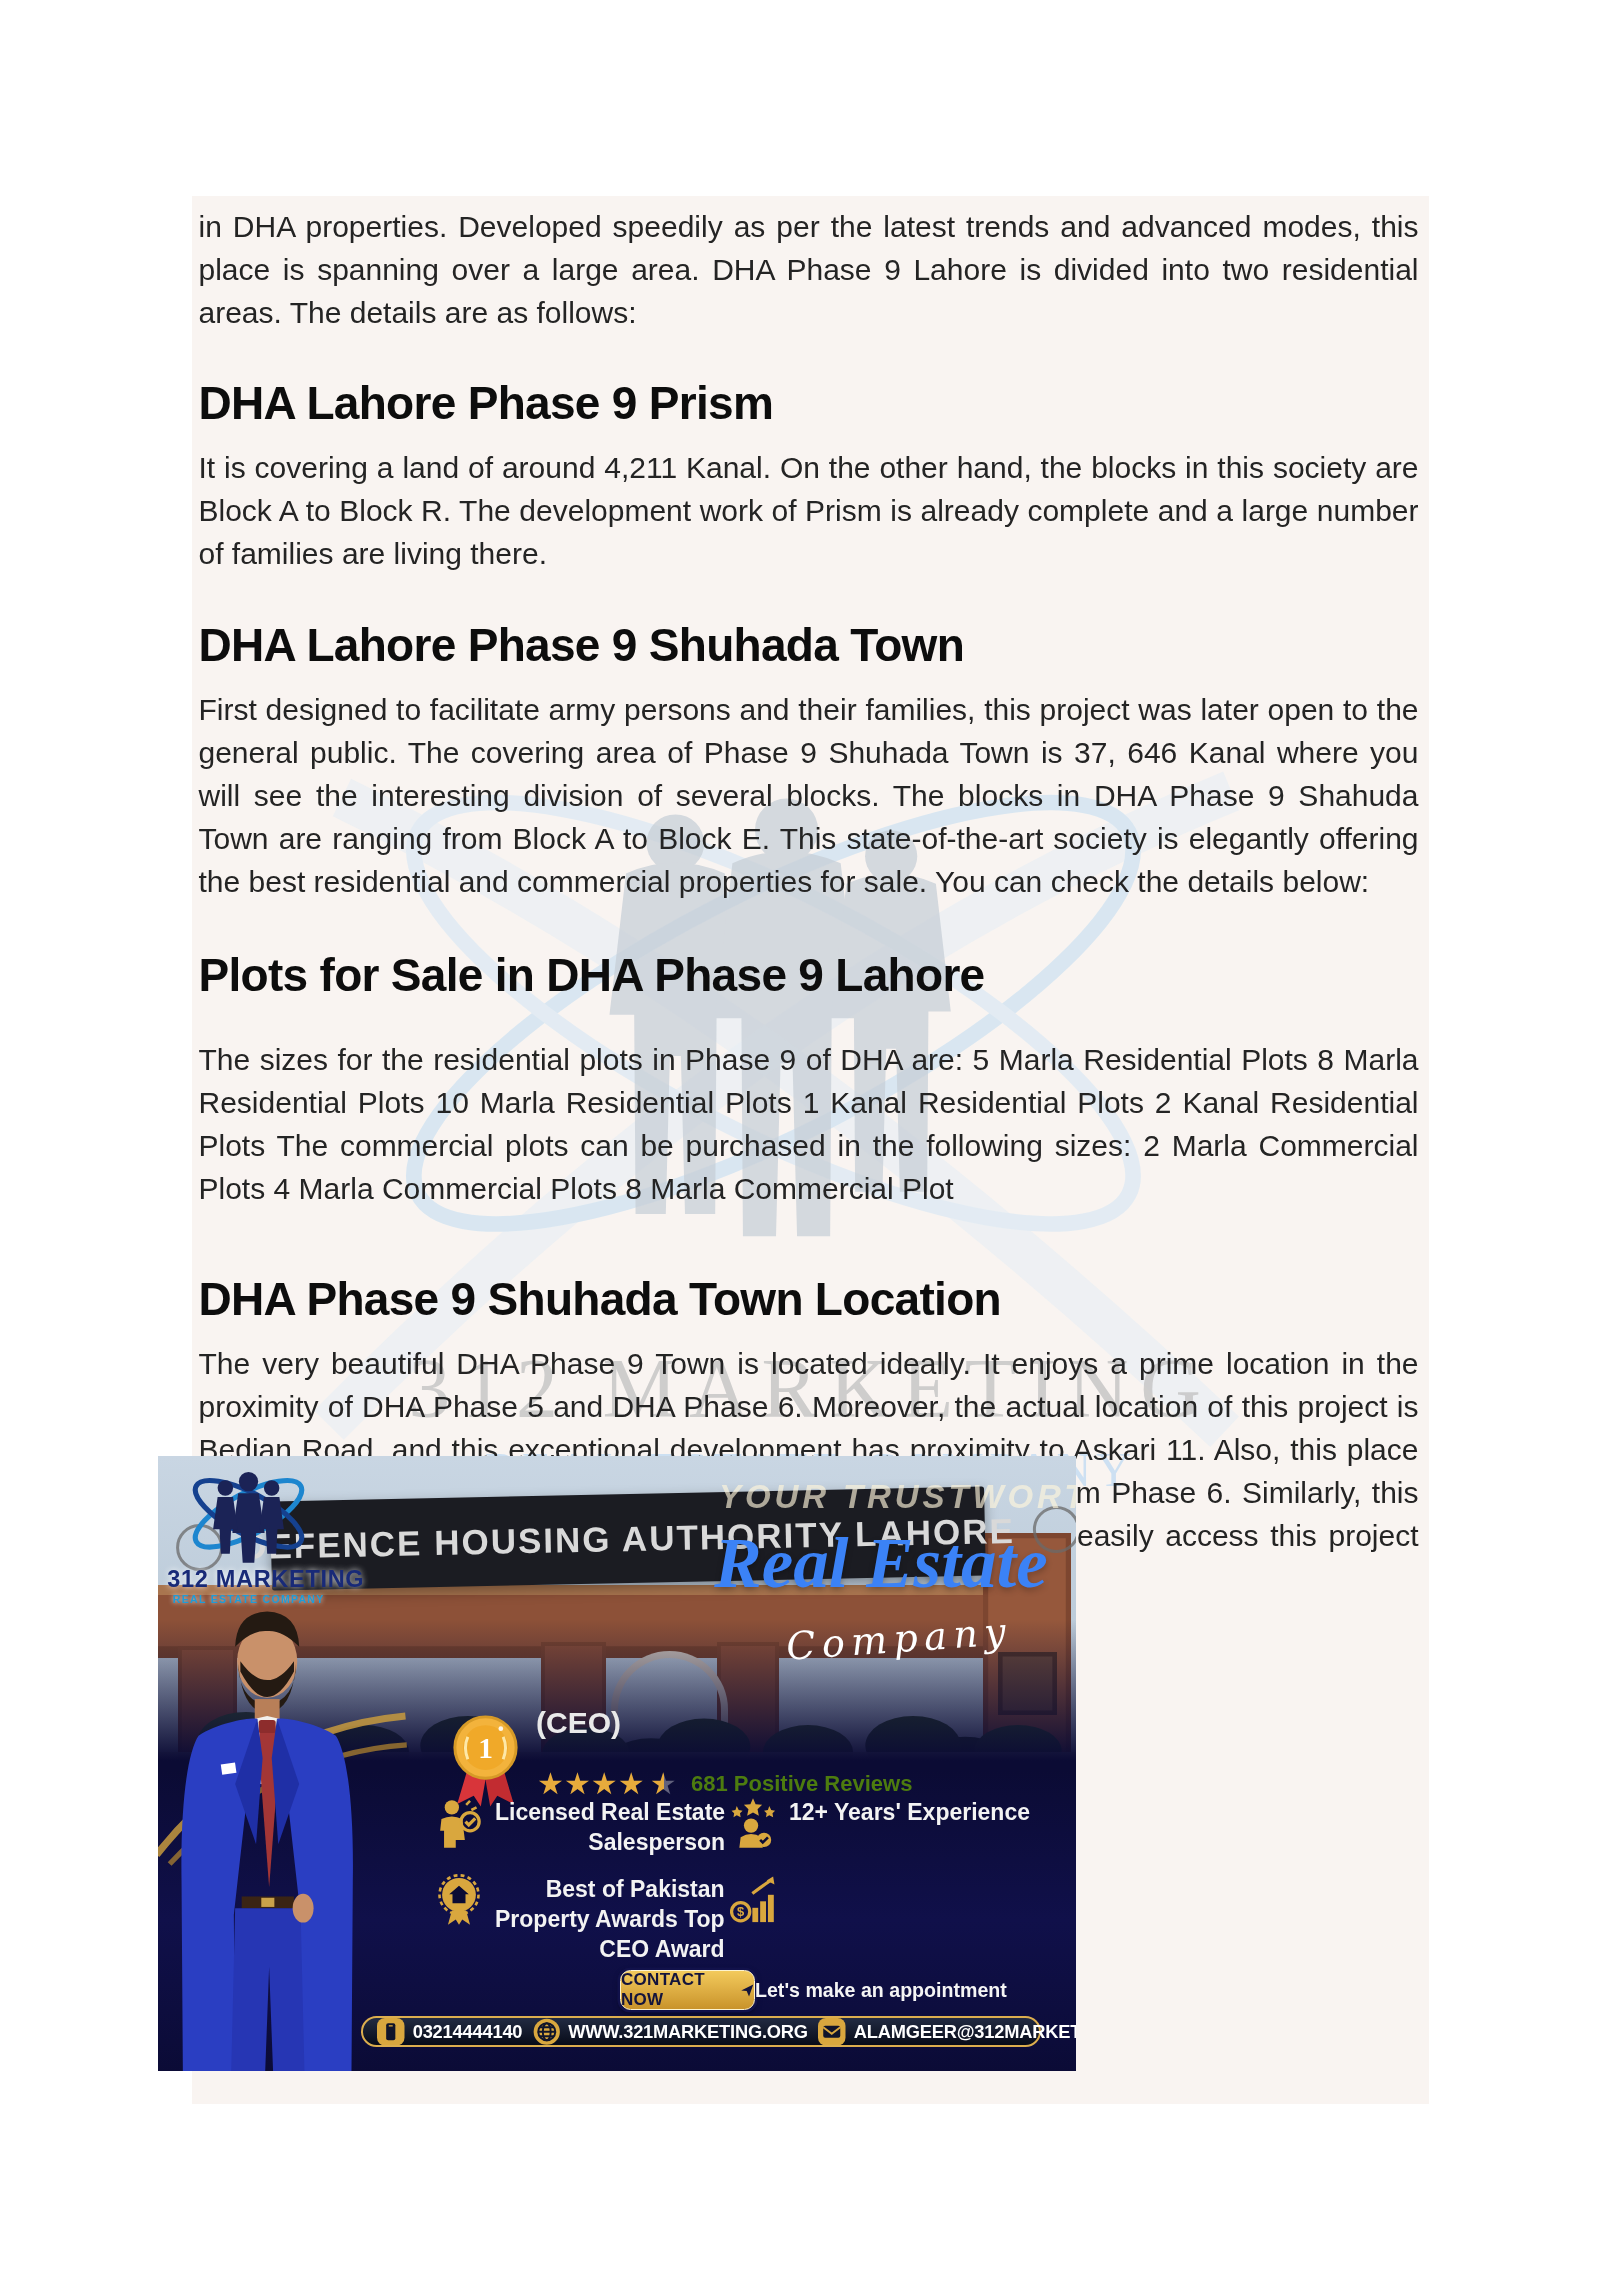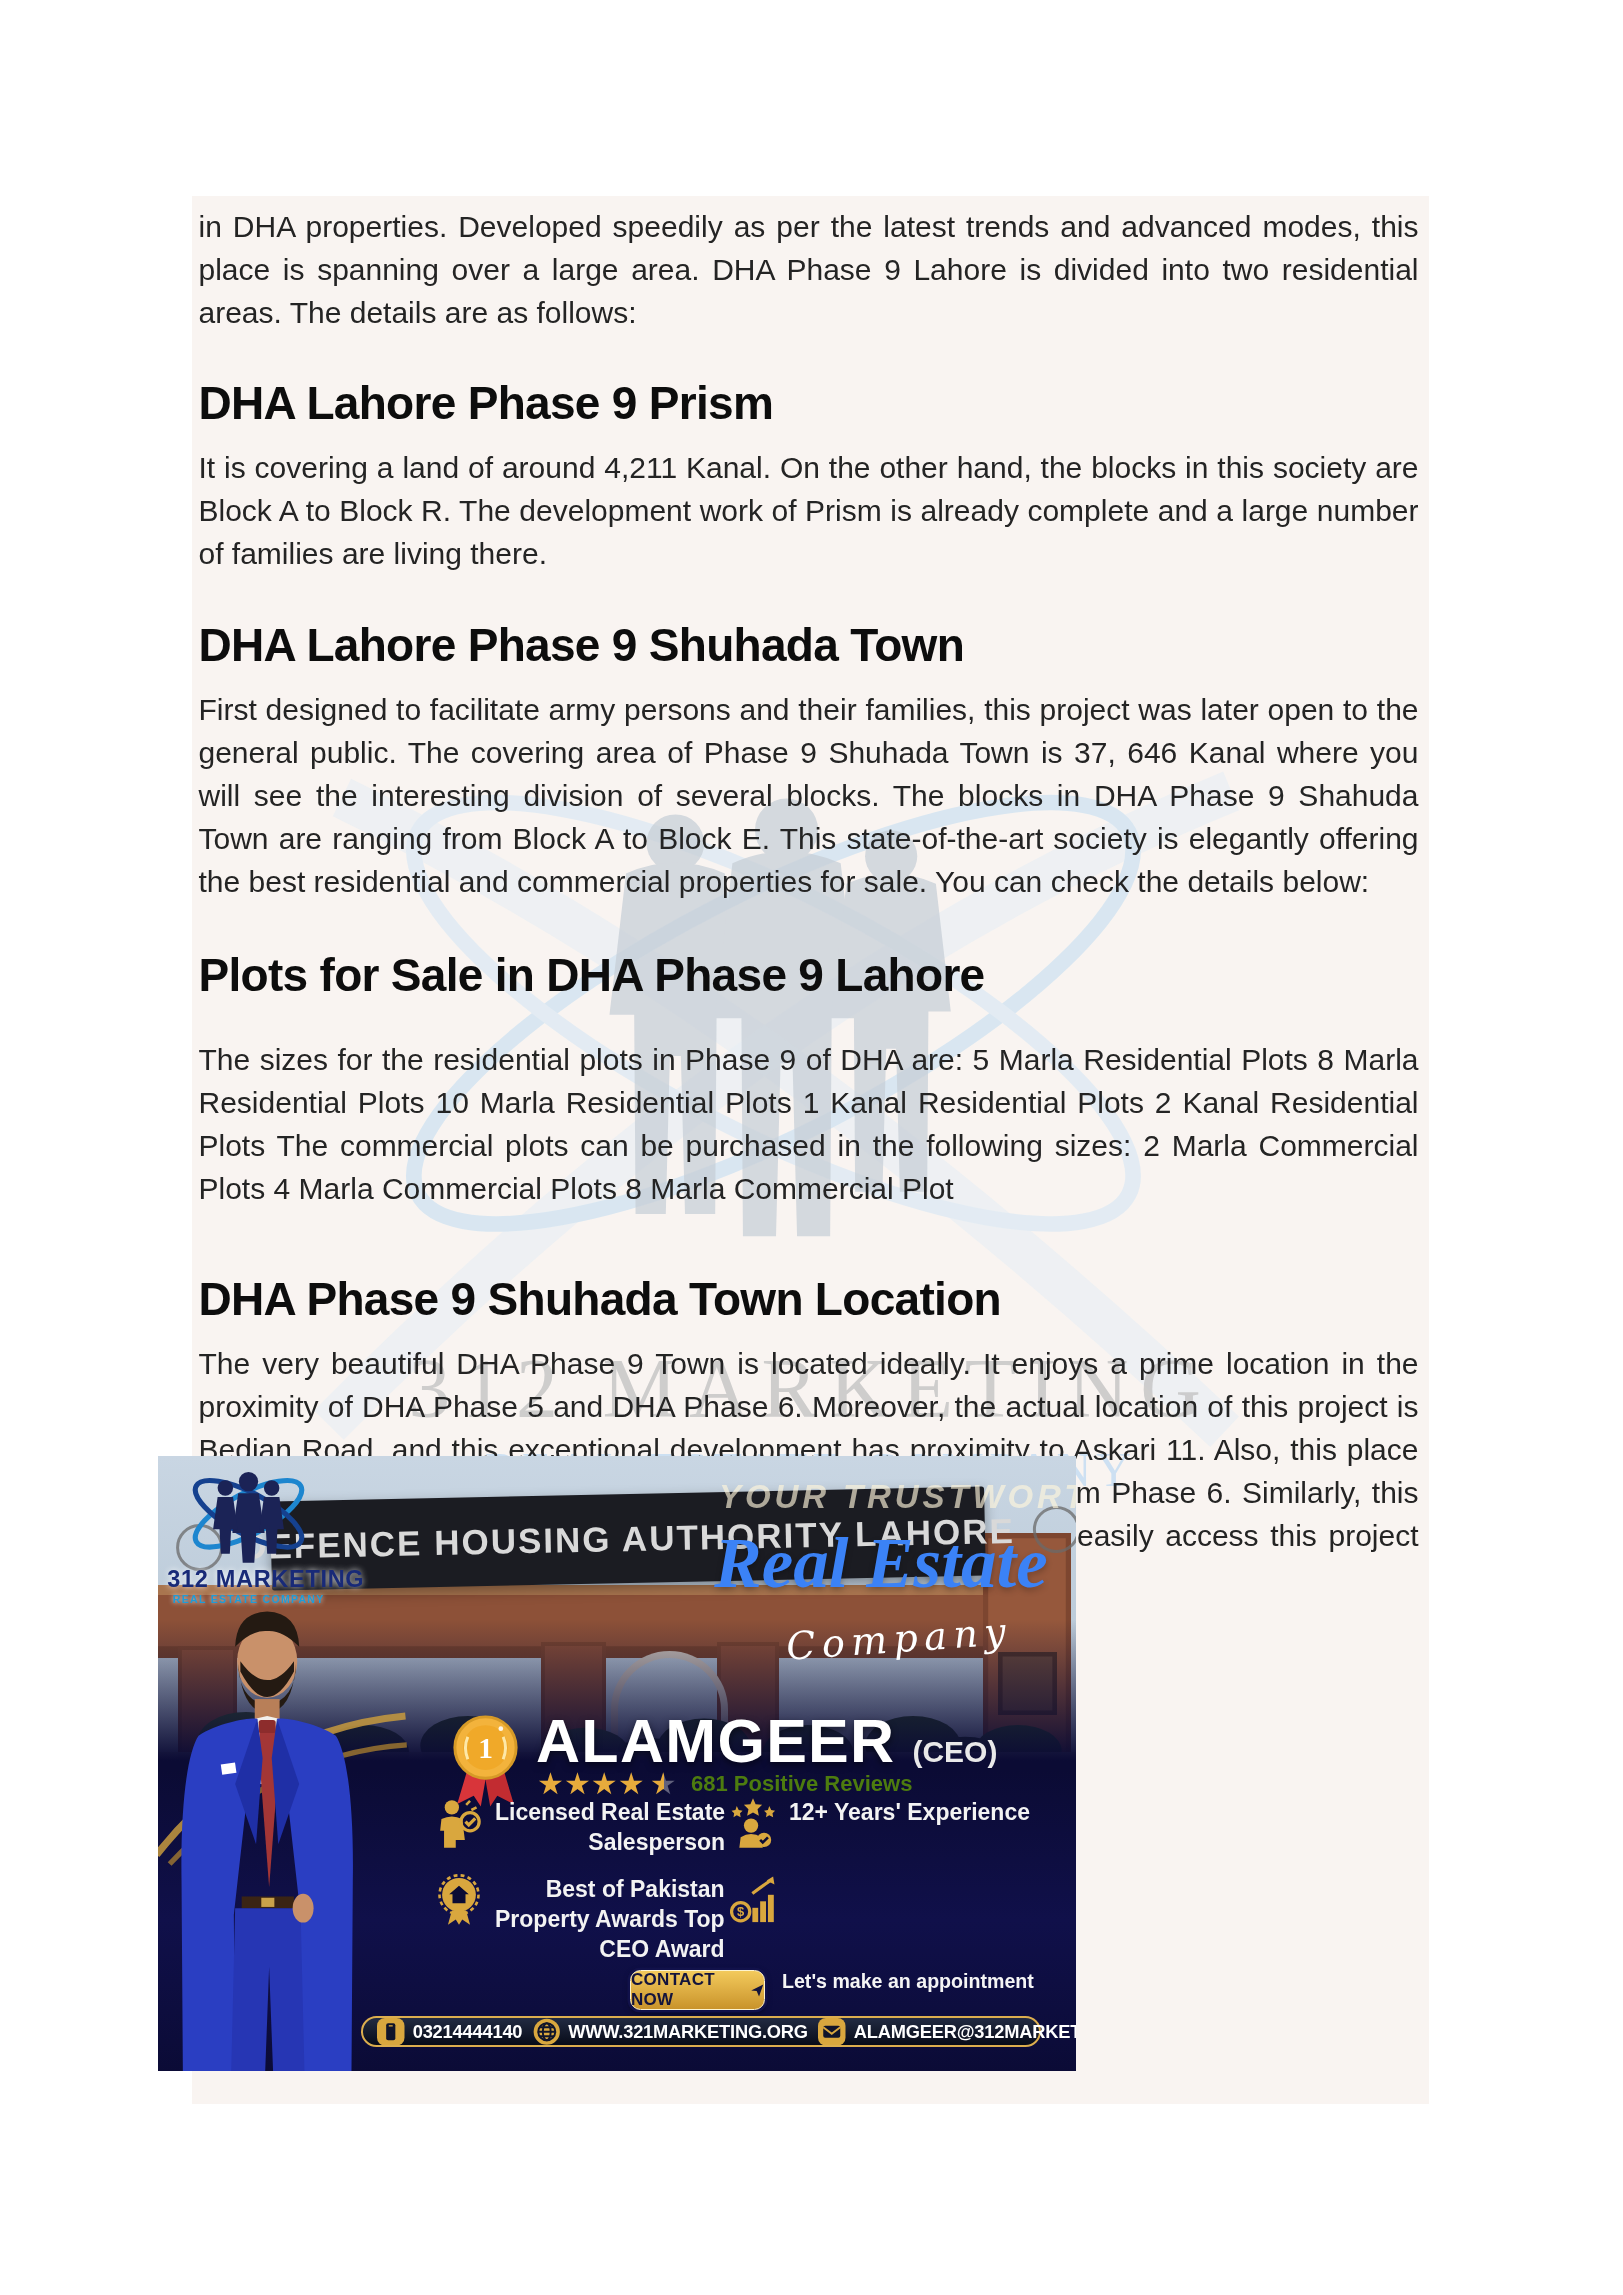--- a/index.html
+++ b/index.html
@@ -102,22 +102,22 @@
 
   
   .features{position:absolute;left:278px;top:341px;width:628px;display:grid;
             grid-template-columns:294px 334px;row-gap:17px;z-index:4;text-align:right;}
   .feat{display:flex;gap:13px;align-items:flex-start;}
   .feat .ficon{width:46px;height:52px;flex:0 0 auto;}
   .feat .ftxt{font-size:23px;line-height:30px;font-weight:600;color:#f3f3f3;
               white-space:pre-line;}
 
   
-  .cta-row{position:absolute;left:472px;top:514px;display:flex;
-           gap:17px;z-index:4;}
+  .cta-row{position:absolute;left:462px;top:514px;display:flex;align-items:center;
+           z-index:4;}
   .cta-btn{width:133px;height:38px;border-radius:10.5px;border:1.3px solid #fdf3cf;
            background:linear-gradient(180deg,#f3ca5c,#c9932b);
            box-shadow:0 0 0 2.6px #11114a,0 2.6px 6.5px rgba(0,0,0,.5);
            display:flex;align-items:center;justify-content:center;gap:6.5px;
            font-size:17px;font-weight:800;color:#14143c;letter-spacing:0.3px;cursor:pointer;}
   .cta-note{font-size:19.6px;font-weight:600;color:#f5f5f5;}
 
   
   .cbar{position:absolute;left:203px;top:560px;width:680px;height:31px;
         border-radius:25px;border:2px solid #dcae4e;
@@ -245,21 +245,20 @@
     <polygon points="86,84 108,158 80,144 68,162 56,94" fill="#c22c31"></polygon>
     <circle cx="60" cy="62" r="52" fill="#f3b33c" stroke="#d69a27" stroke-width="5"></circle>
     <circle cx="60" cy="62" r="38" fill="#f0a929"></circle>
     <path d="M30,44 Q22,62 30,82" stroke="#fde8a8" stroke-width="5" fill="none"></path>
     <path d="M90,44 Q98,62 90,82" stroke="#fde8a8" stroke-width="5" fill="none"></path>
     <text x="60" y="80" text-anchor="middle" font-size="50" font-weight="bold" fill="#ffffff" font-family="Liberation Serif, serif">1</text>
     <circle cx="86" cy="30" r="4" fill="#ffffff" opacity=".9"></circle>
   </svg>
 
   <div class="ceo-row">
-    <span class="ceo-name">ALAMGEER</span>
     <span class="ceo-title">(CEO)</span>
   </div>
   <div class="stars-row">
     <span class="star">★★★★</span>
     <span class="star star-half">★</span>
     <span class="reviews">681 Positive Reviews</span>
   </div>
 
   <div class="features">
     <div class="feat">

